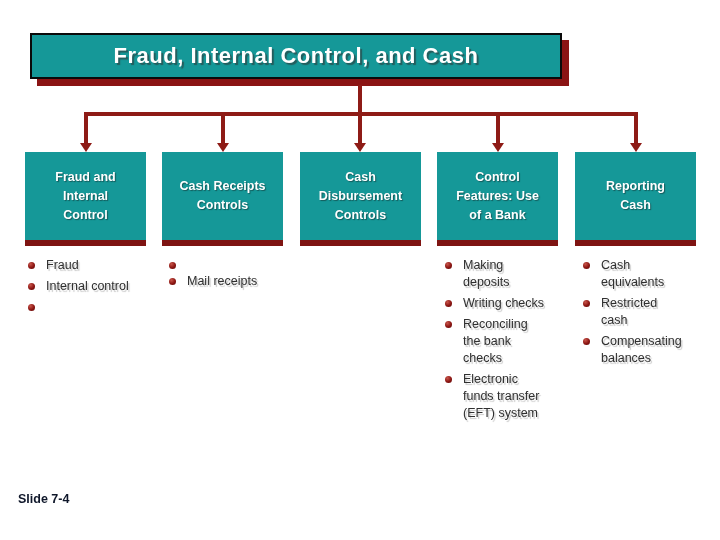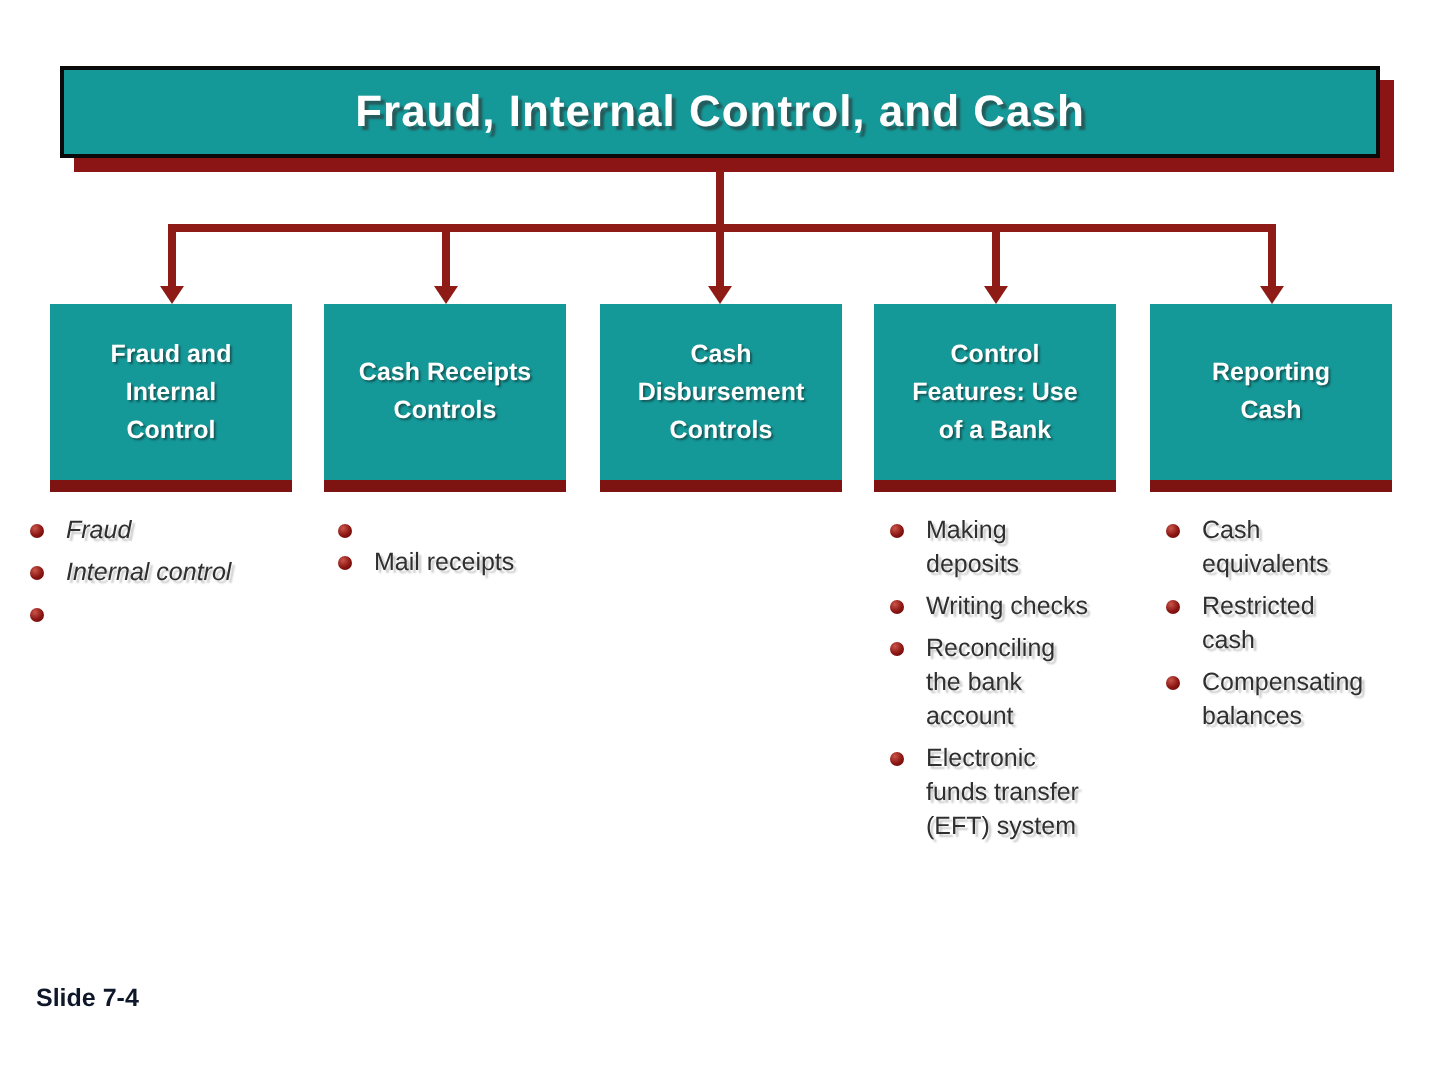--- a/index.html
+++ b/index.html
@@ -13,21 +13,21 @@
     width: 720px;
     height: 540px;
     background: #ffffff;
     overflow: hidden;
   }
 
   
   .title-box {
     position: absolute;
     left: 30px; top: 33px;
-    width: 660px; height: 46px;
+    width: 532px; height: 46px;
     box-sizing: border-box;
     background: #159898;
     border: 2px solid #0a0a0a;
     box-shadow: 7px 7px 0 #8b1414;
     display: flex;
     align-items: center;
     justify-content: center;
   }
   .title-box .title-text {
     color: #ffffff;
@@ -146,21 +146,21 @@
   <div class="cat-box" style="left:437px;">
     <span class="cat-text">Control
 Features: Use
 of a Bank</span>
   </div>
   <div class="cat-box" style="left:575px;justify-content:center;">
     <span class="cat-text">Reporting
 Cash</span>
   </div>
 
-  <div class="col-list" style="left:15px;font-style:italic;">
+  <div class="col-list" style="left:28px;">
     <div class="li">
       <span class="dot"></span>
       <span class="li-text">Fraud</span>
     </div>
     <div class="li">
       <span class="dot"></span>
       <span class="li-text">Internal control</span>
     </div>
     <div class="li">
       <span class="dot"></span>
@@ -185,21 +185,21 @@
 deposits</span>
     </div>
     <div class="li">
       <span class="dot"></span>
       <span class="li-text">Writing checks</span>
     </div>
     <div class="li">
       <span class="dot"></span>
       <span class="li-text">Reconciling
 the bank
-account</span>
+checks</span>
     </div>
     <div class="li">
       <span class="dot"></span>
       <span class="li-text">Electronic
 funds transfer
 (EFT) system</span>
     </div>
   </div>
 
   <div class="col-list" style="left:583px;">

